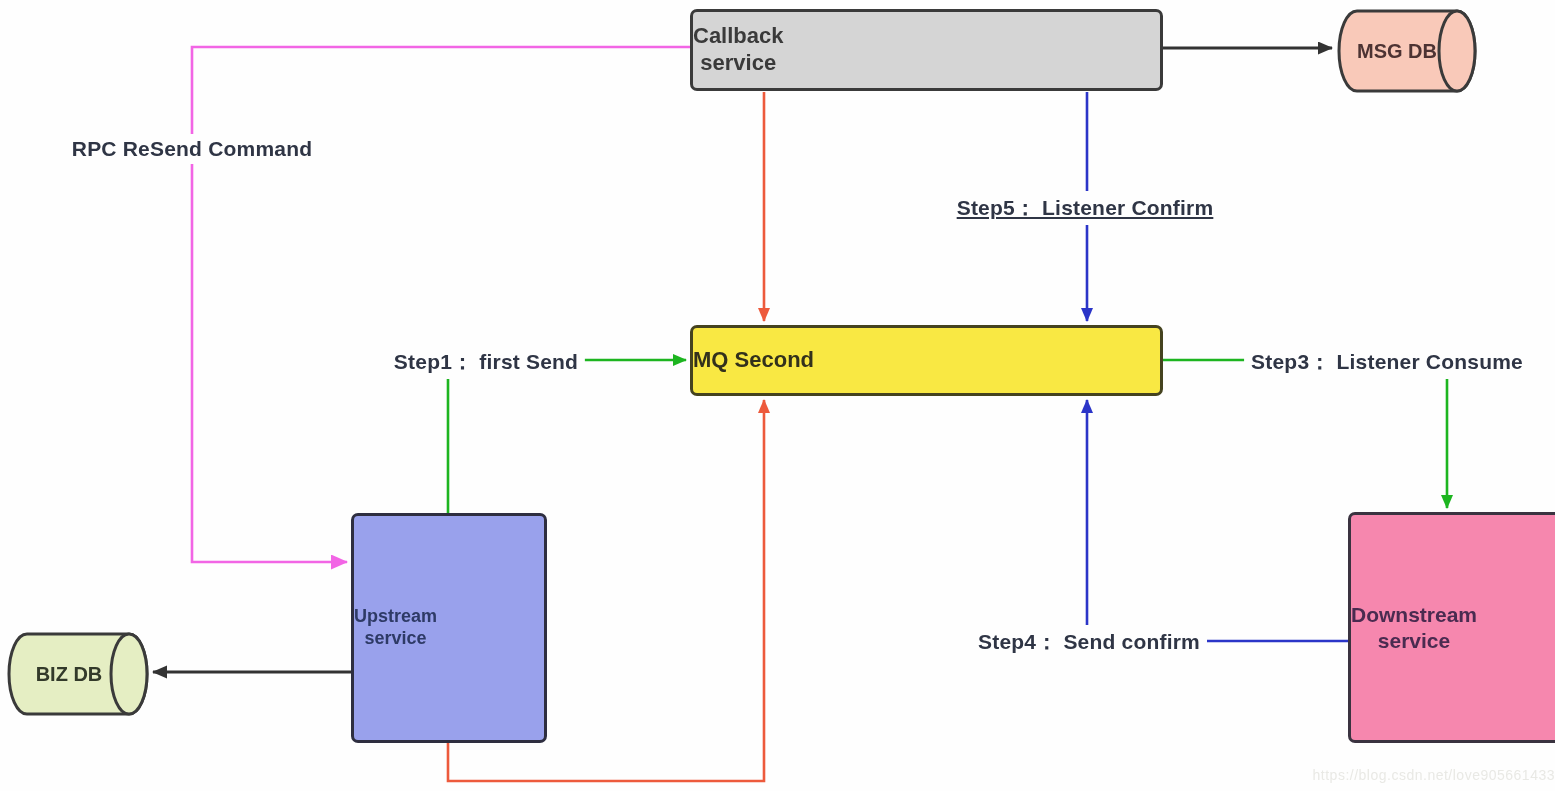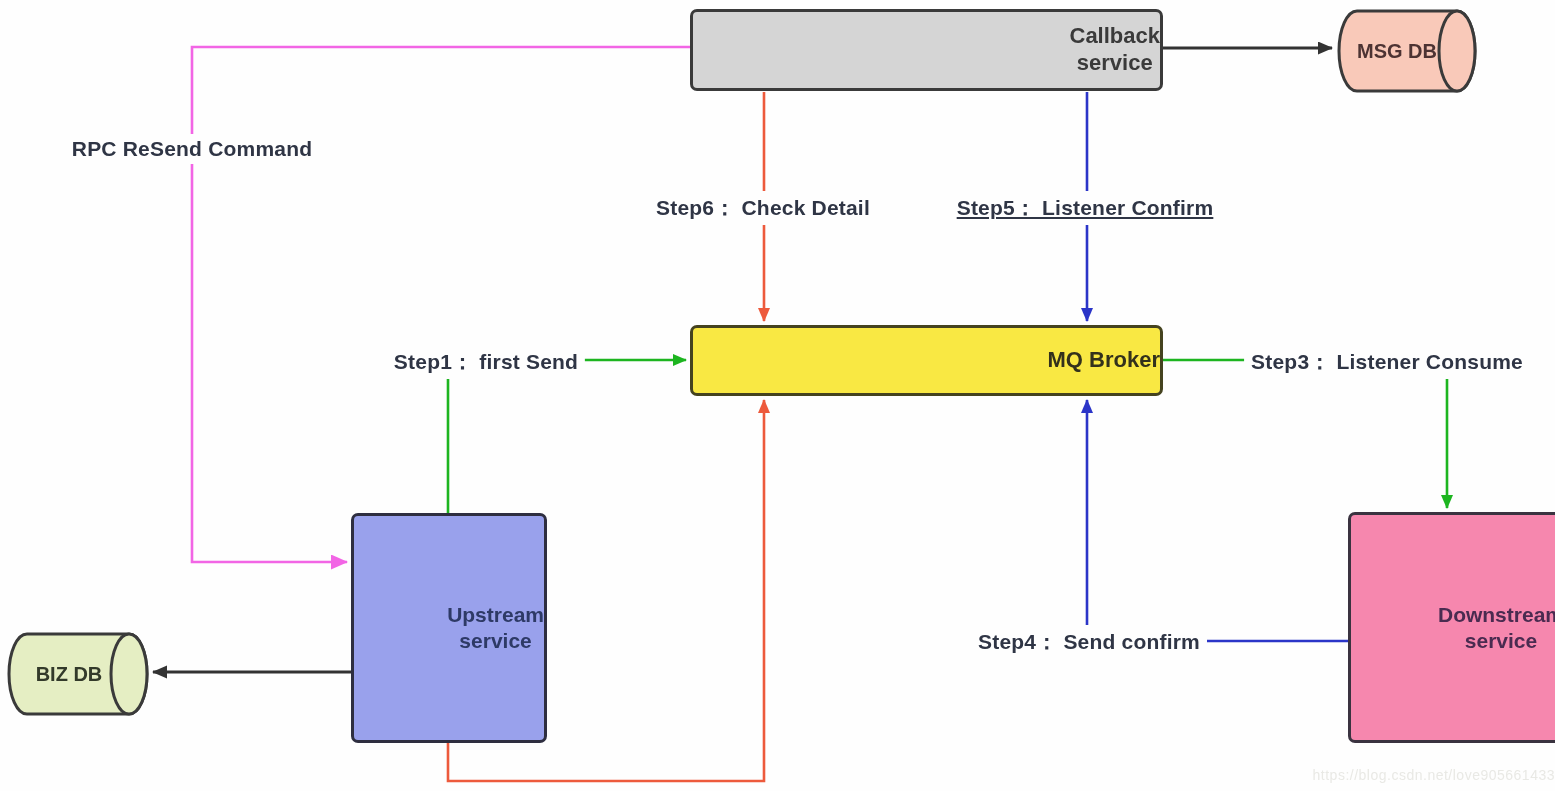--- a/index.html
+++ b/index.html
@@ -28,21 +28,21 @@
   .head-magenta { fill: var(--arrow_magenta); }
   .head-black   { fill: var(--arrow_black); }
 
   .node {
     position: absolute;
     box-sizing: border-box;
     border: 3px solid var(--border_dark);
     border-radius: 7px;
     display: flex;
     align-items: center;
-    justify-content: flex-end;
+    justify-content: flex-start;
     text-align: center;
     font-weight: 700;
     white-space: pre-line;
     line-height: 1.22;
   }
   .node-callback {
     left: 690px; top: 9px; width: 473px; height: 82px;
     background: var(--callback_fill);
     color: var(--callback_text);
     font-size: 22px;
@@ -51,21 +51,21 @@
     left: 690px; top: 325px; width: 473px; height: 71px;
     background: var(--mq_fill);
     color: var(--mq_text);
     font-size: 22px;
     border-color: #45431f;
   }
   .node-upstream {
     left: 351px; top: 513px; width: 196px; height: 230px;
     background: var(--upstream_fill);
     color: var(--upstream_text);
-    font-size: 21px;
+    font-size: 18px;
     border-color: #2e2e40;
   }
   .node-downstream {
     left: 1348px; top: 512px; width: 219px; height: 231px;
     background: var(--downstream_fill);
     color: var(--downstream_text);
     font-size: 21px;
     border-color: #3a3340;
   }
   .cylinder { position: absolute; }
@@ -145,21 +145,21 @@
     <path class="edge edge-green" d="M 1163 360 L 1447 360 L 1447 508" marker-end="url(#mGreen)"></path>
     <path class="edge edge-blue" d="M 1348 641 L 1087 641 L 1087 400" marker-end="url(#mBlue)"></path>
   </svg>
 
   <div class="node node-callback">
     <span>Callback
 service</span>
   </div>
 
   <div class="node node-mq">
-    <span>MQ Broker</span>
+    <span>MQ Second</span>
   </div>
 
   <div class="node node-upstream">
     <span>Upstream
 service</span>
   </div>
 
   <div class="node node-downstream">
     <span>Downstream
 service</span>
@@ -171,21 +171,20 @@
     <text class="cyl-label" x="62" y="50" text-anchor="middle">MSG DB</text>
   </svg>
 
   <svg class="cylinder cyl-bizdb" width="146" height="86" viewBox="0 0 146 86">
     <path class="cyl-body" d="M 22 3 A 18 40 0 0 0 22 83 L 124 83 A 18 40 0 0 0 124 3 Z"></path>
     <ellipse class="cyl-body" cx="124" cy="43" rx="18" ry="40"></ellipse>
     <text class="cyl-label" x="64" y="50" text-anchor="middle">BIZ DB</text>
   </svg>
 
   <div class="flow-label lbl-rpc">RPC ReSend Command</div>
-  <div class="flow-label lbl-step6">Step6：  Check Detail</div>
   <div class="flow-label lbl-step5">Step5：  Listener Confirm</div>
   <div class="flow-label lbl-step1">Step1：  first Send</div>
   <div class="flow-label lbl-step3">Step3：  Listener Consume</div>
   <div class="flow-label lbl-step4">Step4：  Send confirm</div>
 
   <div class="watermark">https://blog.csdn.net/love905661433</div>
 
 </div>
 
 </body></html>

